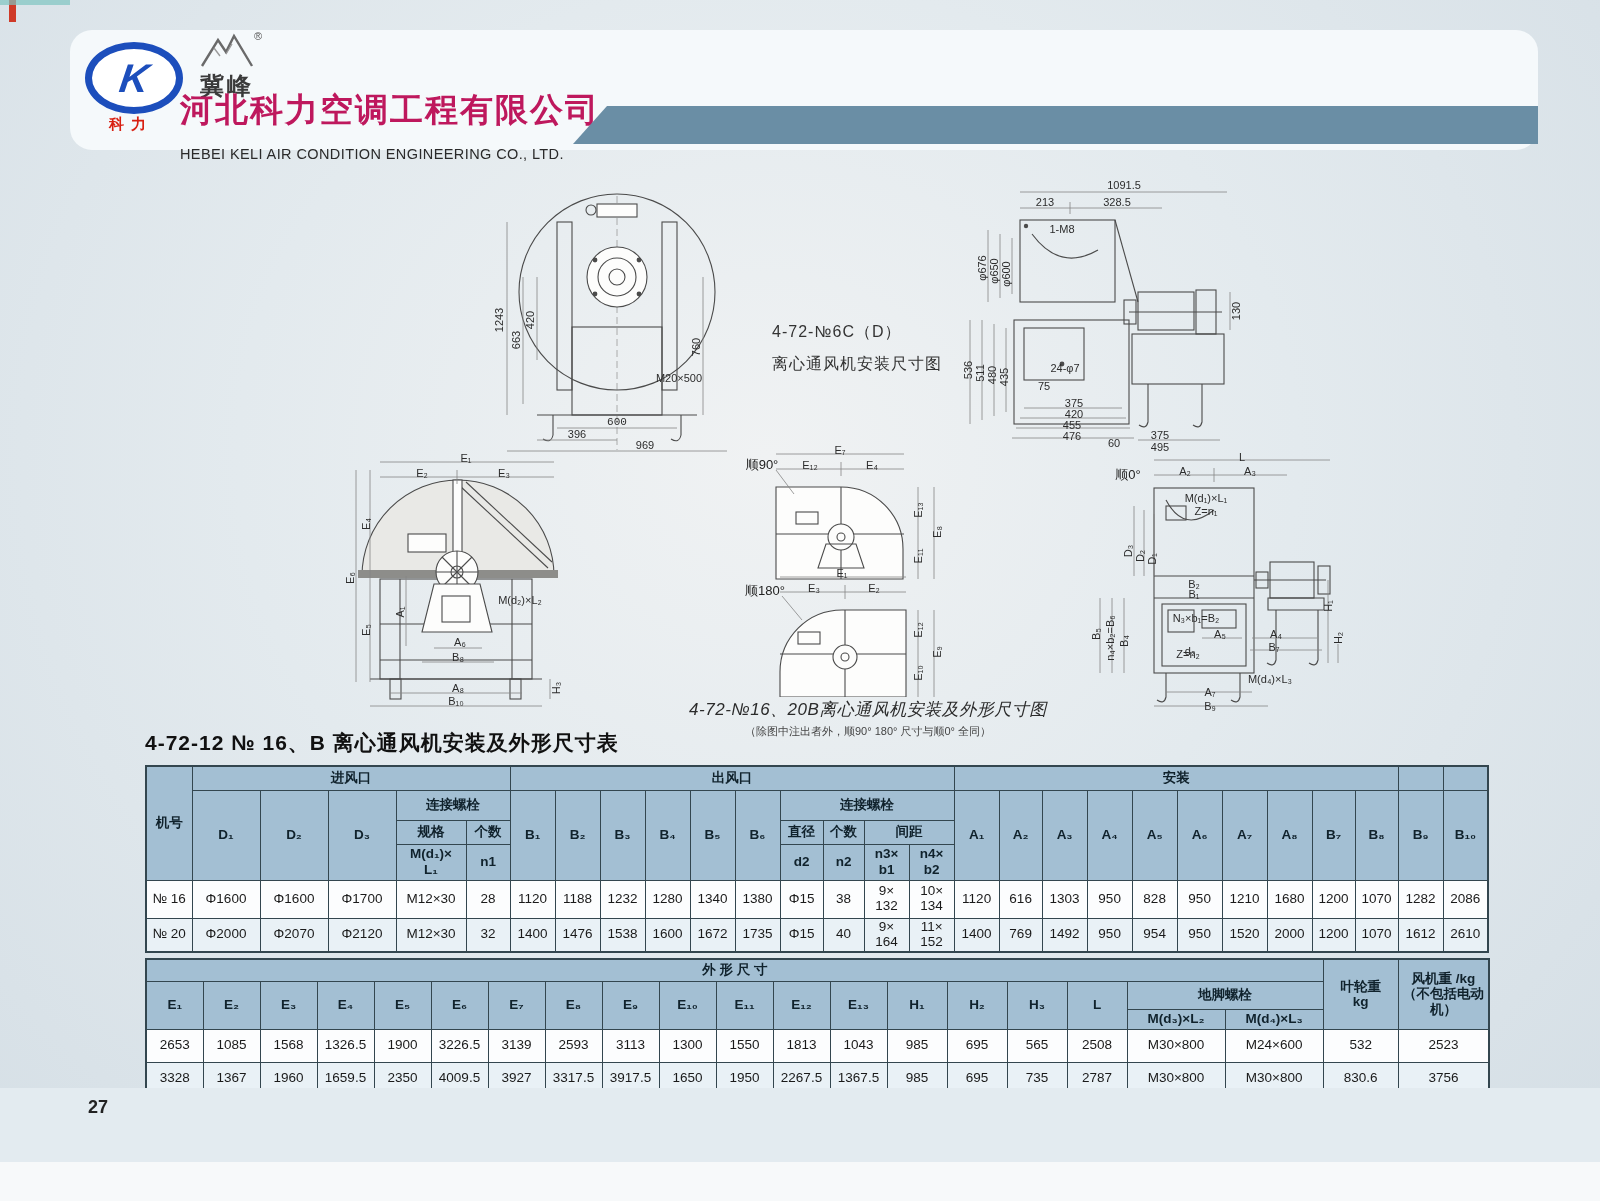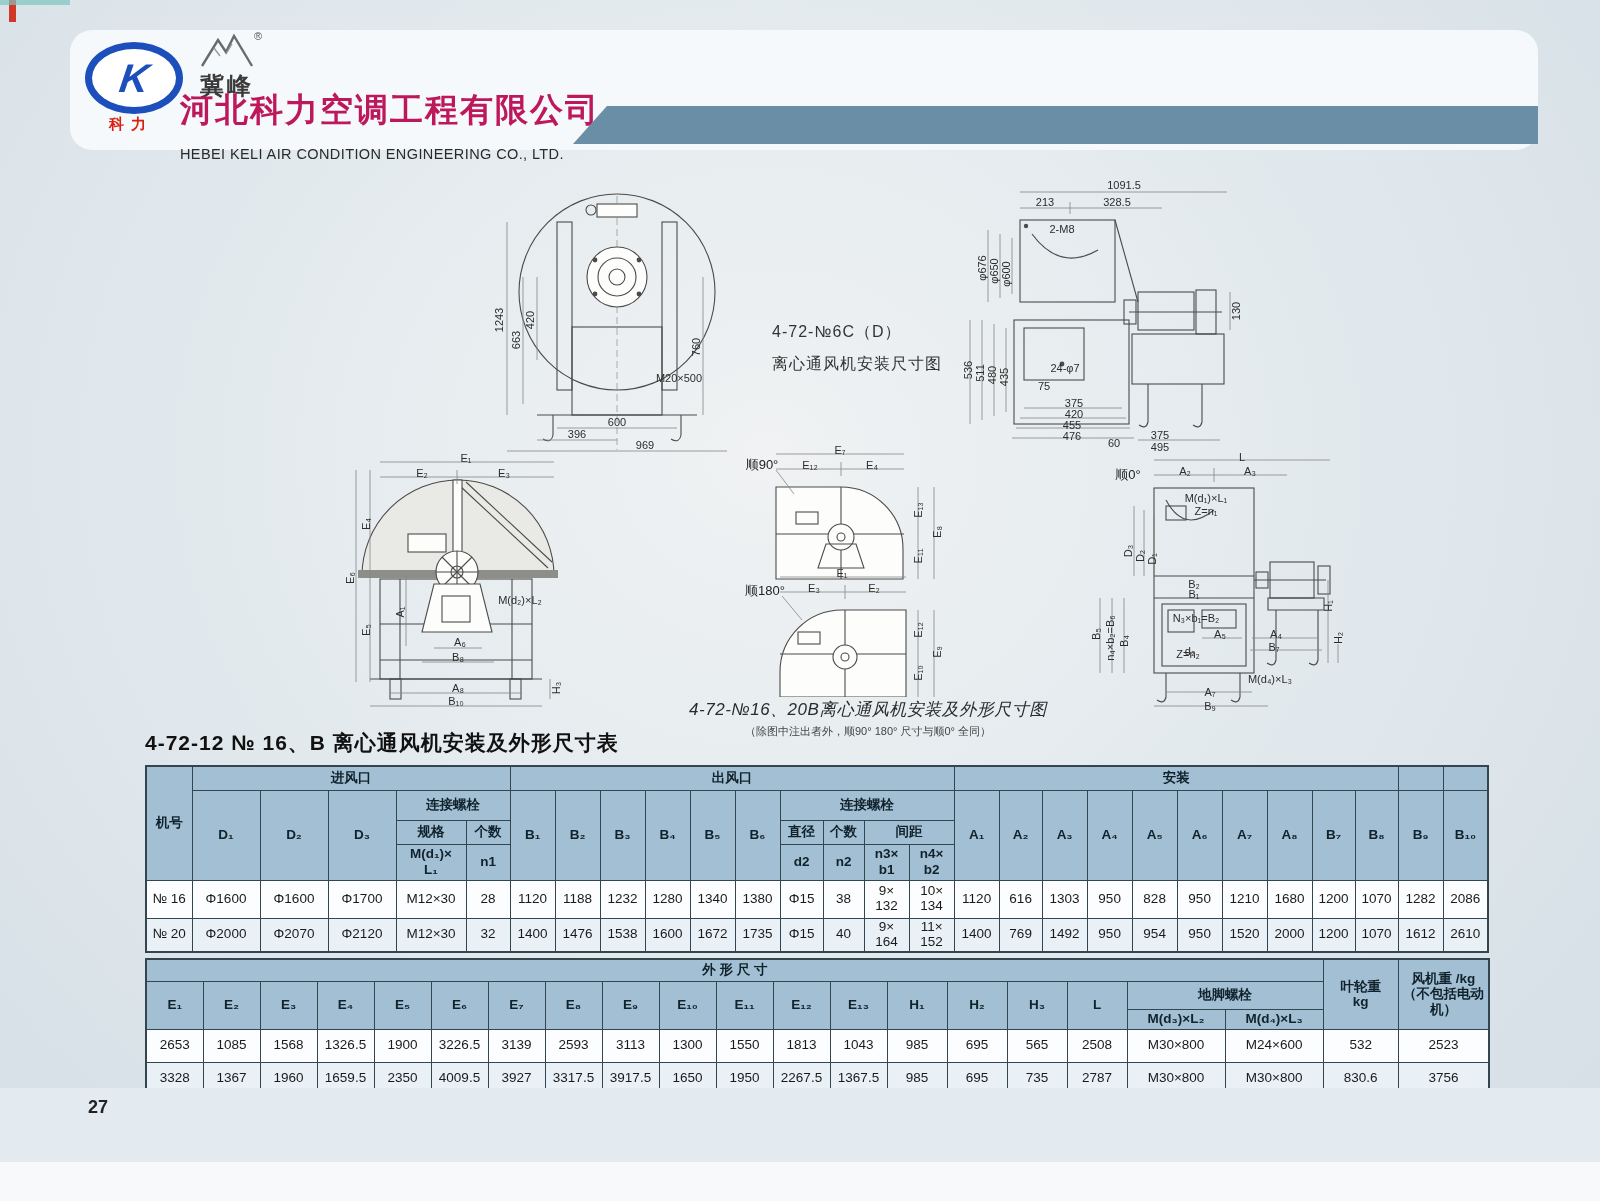--- a/index.html
+++ b/index.html
@@ -122,21 +122,21 @@
       <line class="dl" x1="258" y1="95" x2="258" y2="233"></line>
       <line class="dl" x1="112" y1="246" x2="232" y2="246"></line>
       <line class="dl" x1="92" y1="258" x2="172" y2="258"></line>
       <line class="dl" x1="62" y1="269" x2="282" y2="269"></line>
     </svg>
   <span class="dim" style="left: 54px; top: 138px; transform: translate(-50%, -50%) rotate(-90deg);">1243</span>
       <span class="dim" style="left: 71px; top: 158px; transform: translate(-50%, -50%) rotate(-90deg);">663</span>
       <span class="dim" style="left: 85px; top: 138px; transform: translate(-50%, -50%) rotate(-90deg);">420</span>
       <span class="dim" style="left: 251px; top: 165px; transform: translate(-50%, -50%) rotate(-90deg);">760</span>
       <span class="dim" style="left: 234px; top: 196px; transform: translate(-50%, -50%);">M20×500</span>
-      <span class="dim" style="left: 172px; top: 240px; transform: translate(-50%, -50%);">600</span>
+      <span class="dim" style="left: 172px; top: 240px; transform: translate(-50%, -50%); font-family: Liberation Mono, monospace;">600</span>
       <span class="dim" style="left: 132px; top: 252px; transform: translate(-50%, -50%);">396</span>
       <span class="dim" style="left: 200px; top: 263px; transform: translate(-50%, -50%);">969</span>
     </div>
 
   <div class="draw" style="left:962px;top:172px;width:285px;height:290px;">
     <svg class="art" viewBox="0 0 285 290">
       <line class="dl" x1="58" y1="20" x2="265" y2="20"></line>
       <line class="dl" x1="58" y1="36" x2="200" y2="36"></line>
       <line class="dl" x1="108" y1="30" x2="108" y2="42"></line>
       <rect x="58" y="48" width="95" height="82"></rect>
@@ -163,21 +163,21 @@
       <line class="dl" x1="62" y1="236" x2="160" y2="236"></line>
       <line class="dl" x1="58" y1="246" x2="164" y2="246"></line>
       <line class="dl" x1="54" y1="256" x2="168" y2="256"></line>
       <line class="dl" x1="50" y1="266" x2="172" y2="266"></line>
       <line class="dl" x1="176" y1="268" x2="258" y2="268"></line>
       <circle class="dot" cx="100" cy="192" r="2.4"></circle>
     </svg>
   <span class="dim" style="left: 162px; top: 13px; transform: translate(-50%, -50%);">1091.5</span>
       <span class="dim" style="left: 83px; top: 30px; transform: translate(-50%, -50%);">213</span>
       <span class="dim" style="left: 155px; top: 30px; transform: translate(-50%, -50%);">328.5</span>
-      <span class="dim" style="left: 100px; top: 57px; transform: translate(-50%, -50%);">2-M8</span>
+      <span class="dim" style="left: 100px; top: 57px; transform: translate(-50%, -50%);">1-M8</span>
       <span class="dim" style="left: 20px; top: 96px; transform: translate(-50%, -50%) rotate(-90deg);">φ676</span>
       <span class="dim" style="left: 32px; top: 99px; transform: translate(-50%, -50%) rotate(-90deg);">φ650</span>
       <span class="dim" style="left: 44px; top: 102px; transform: translate(-50%, -50%) rotate(-90deg);">φ600</span>
       <span class="dim" style="left: 274px; top: 139px; transform: translate(-50%, -50%) rotate(-90deg);">130</span>
       <span class="dim" style="left: 6px; top: 198px; transform: translate(-50%, -50%) rotate(-90deg);">536</span>
       <span class="dim" style="left: 18px; top: 201px; transform: translate(-50%, -50%) rotate(-90deg);">511</span>
       <span class="dim" style="left: 30px; top: 203px; transform: translate(-50%, -50%) rotate(-90deg);">480</span>
       <span class="dim" style="left: 42px; top: 205px; transform: translate(-50%, -50%) rotate(-90deg);">435</span>
       <span class="dim" style="left: 103px; top: 196px; transform: translate(-50%, -50%);">24-φ7</span>
       <span class="dim" style="left: 82px; top: 214px; transform: translate(-50%, -50%);">75</span>

